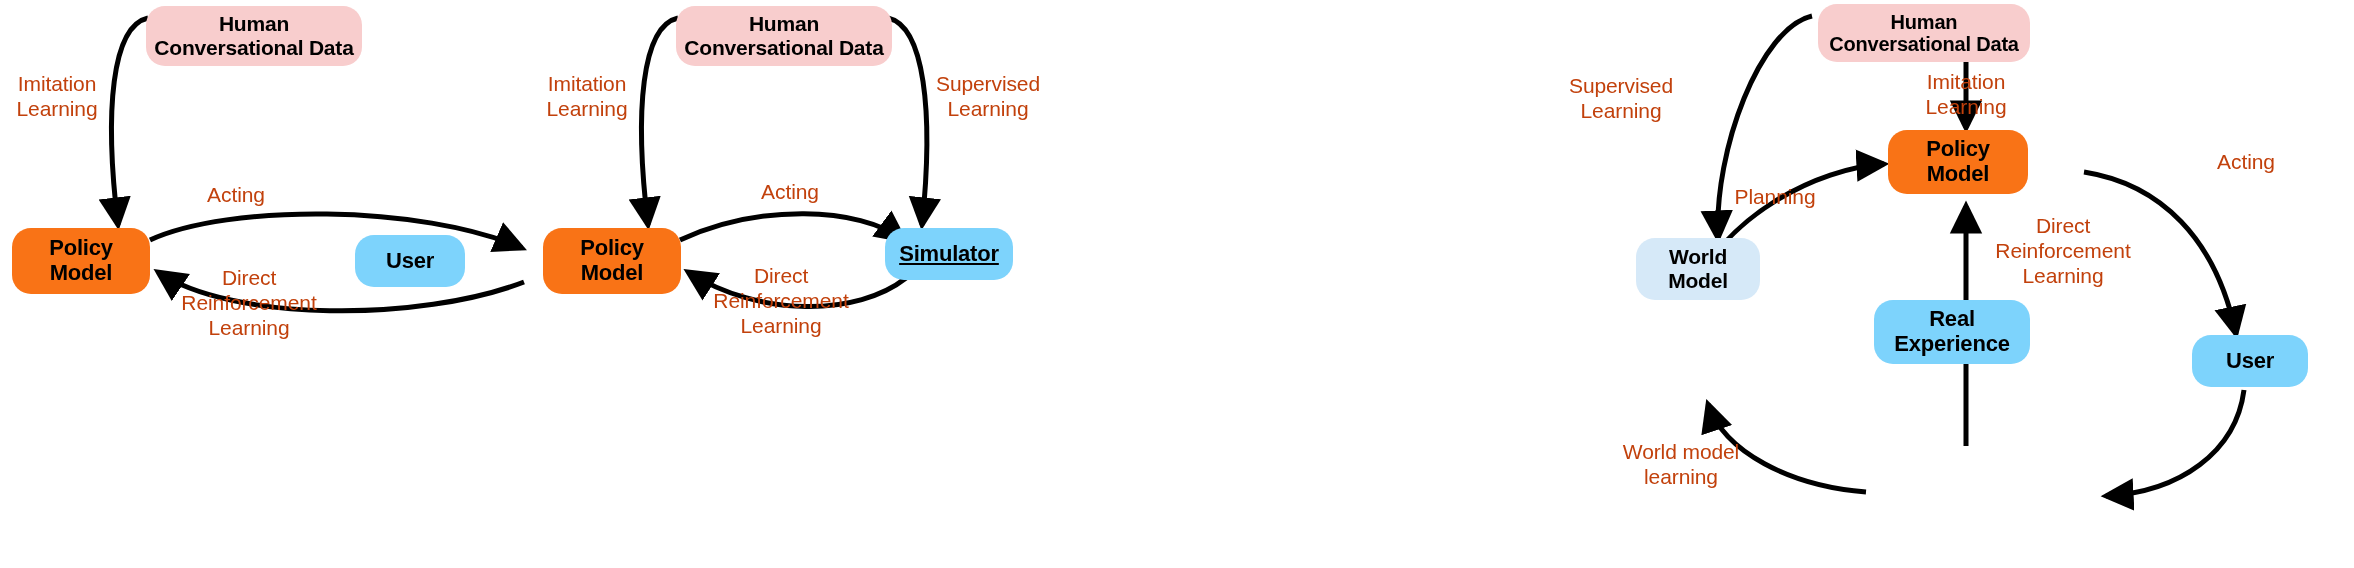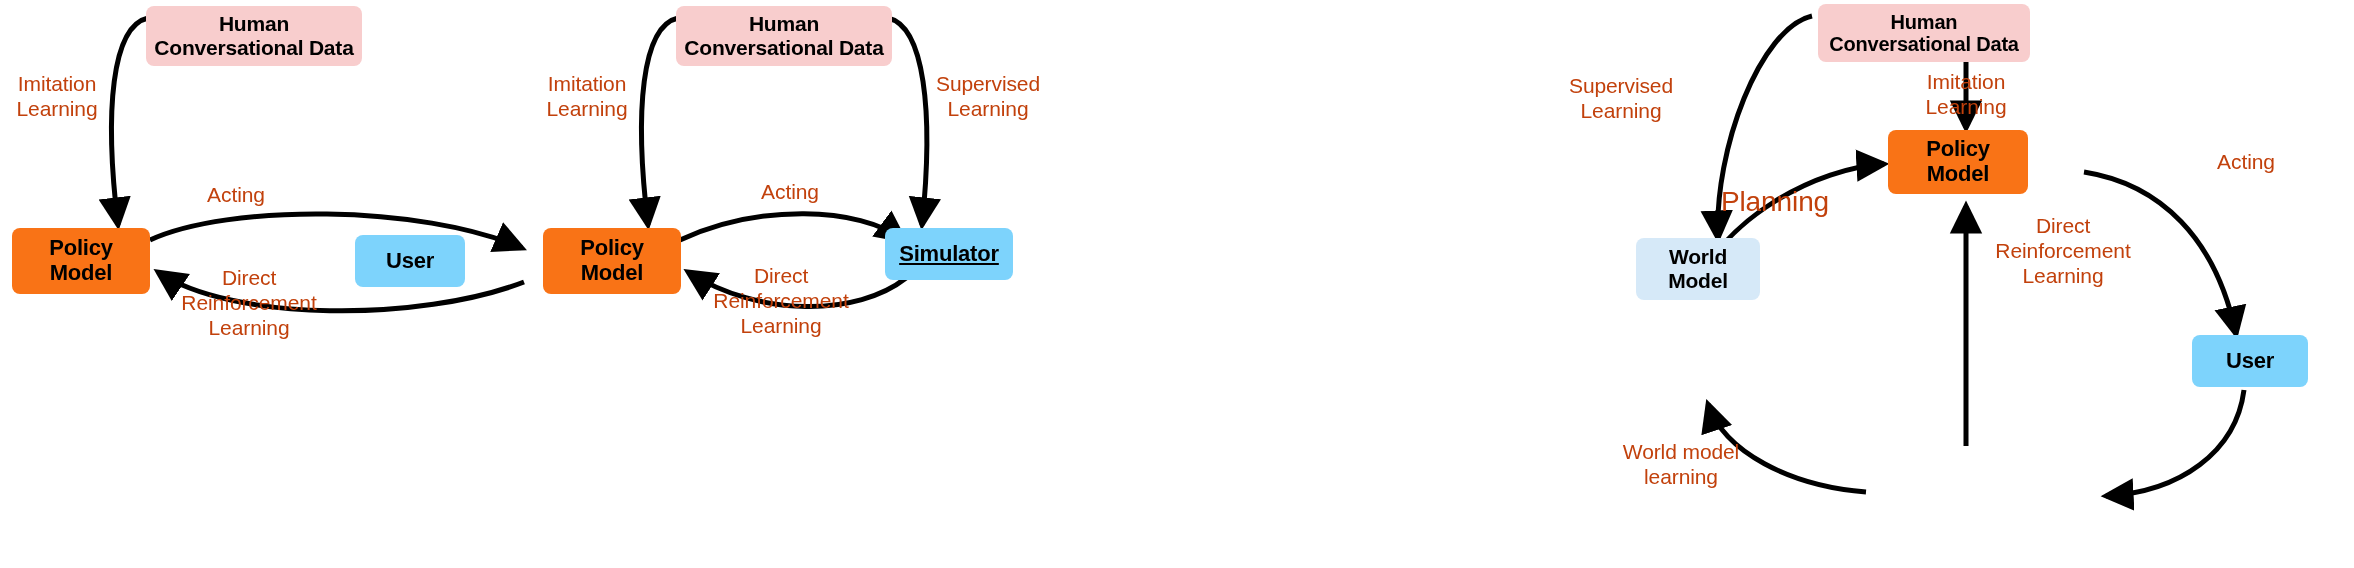--- a/index.html
+++ b/index.html
@@ -10,21 +10,21 @@
     position:relative;
   }
   #stage{position:relative;width:2354px;height:568px;background:#fff;}
   svg.edges{position:absolute;left:0;top:0;width:2354px;height:568px;overflow:visible;}
 
   .node{
     position:absolute;
     box-sizing:border-box;
     display:flex;align-items:center;justify-content:center;
     text-align:center;
-    border-radius:8px;
+    border-radius:19px;
     font-weight:bold;
     color:#000;
     line-height:1.12;
     letter-spacing:-0.2px;
     padding:20px 6px;
   }
   .n-pink{background:#F8CDCD;}
   .n-blue{background:#f97316;}
   .n-green{background:#7dd3fc;}
   .n-lblue{background:#D6E9F8;}
@@ -121,28 +121,30 @@
 Conversational Data</div>
 
   <div class="node n-blue" style="left:1888px;top:130px;width:140px;height:64px;font-size:22px;">Policy
 Model</div>
 
   <div class="node n-lblue" style="left:1636px;top:238px;width:124px;height:62px;font-size:21px;">World
 Model</div>
 
   <div class="node n-green" style="left:2192px;top:335px;width:116px;height:52px;font-size:22px;">User</div>
 
+  <div class="node n-green" style="left:1874px;top:300px;width:156px;height:64px;font-size:22px;">Real
+Experience</div>
 
   <div class="label" style="left:1554px;top:74px;width:134px;font-size:21px;">Supervised
 Learning</div>
 
   <div class="label" style="left:1906px;top:70px;width:120px;font-size:21px;">Imitation
 Learning</div>
 
-  <div class="label" style="left:1720px;top:185px;width:110px;font-size:28px;">Planning</div>
+  <div class="label" style="left:1720px;top:185px;width:110px;font-size:21px;">Planning</div>
 
   <div class="label" style="left:2196px;top:150px;width:100px;font-size:21px;">Acting</div>
 
   <div class="label" style="left:1973px;top:214px;width:180px;font-size:21px;">Direct
 Reinforcement
 Learning</div>
 
   <div class="label" style="left:1594px;top:440px;width:174px;font-size:21px;">World model
 learning</div>
 

